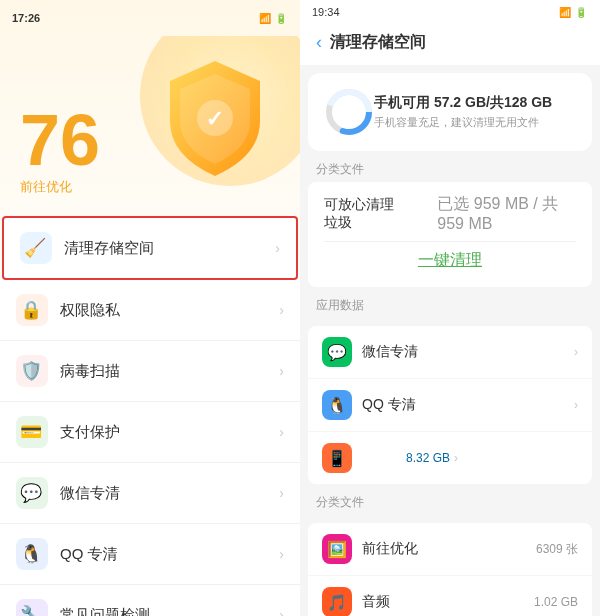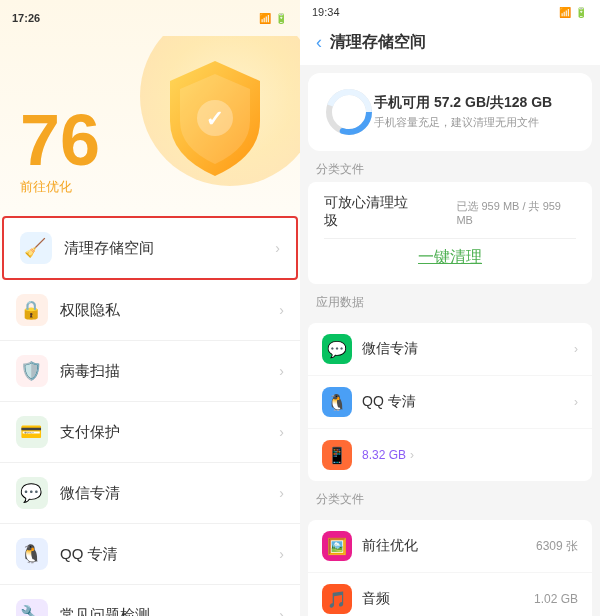--- a/index.html
+++ b/index.html
@@ -225,21 +225,21 @@
       align-items: center;
       gap: 16px;
     }
 
     .clean-label {
       font-size: 14px;
       color: #333;
     }
 
     .clean-size {
-      font-size: 11px;
+      font-size: 16px;
       color: #999;
       padding-left: 22px;
     }
 
     .one-click-btn {
       display: block;
       text-align: center;
       color: #4caf50;
       font-size: 16px;
       font-weight: 500;
@@ -278,22 +278,23 @@
     }
 
     .app-name {
       flex: 1;
       font-size: 14px;
       color: #333;
     }
 
     .app-size {
       font-size: 12px;
-      color: #8b5cf6;
+      color: #0369a1;
       margin-right: 4px;
+      margin-left: 44px;
     }
 
     .app-arrow {
       color: #ccc;
       font-size: 12px;
     }
 
     .file-section {
       background: #fff;
       margin: 8px 8px 0;

